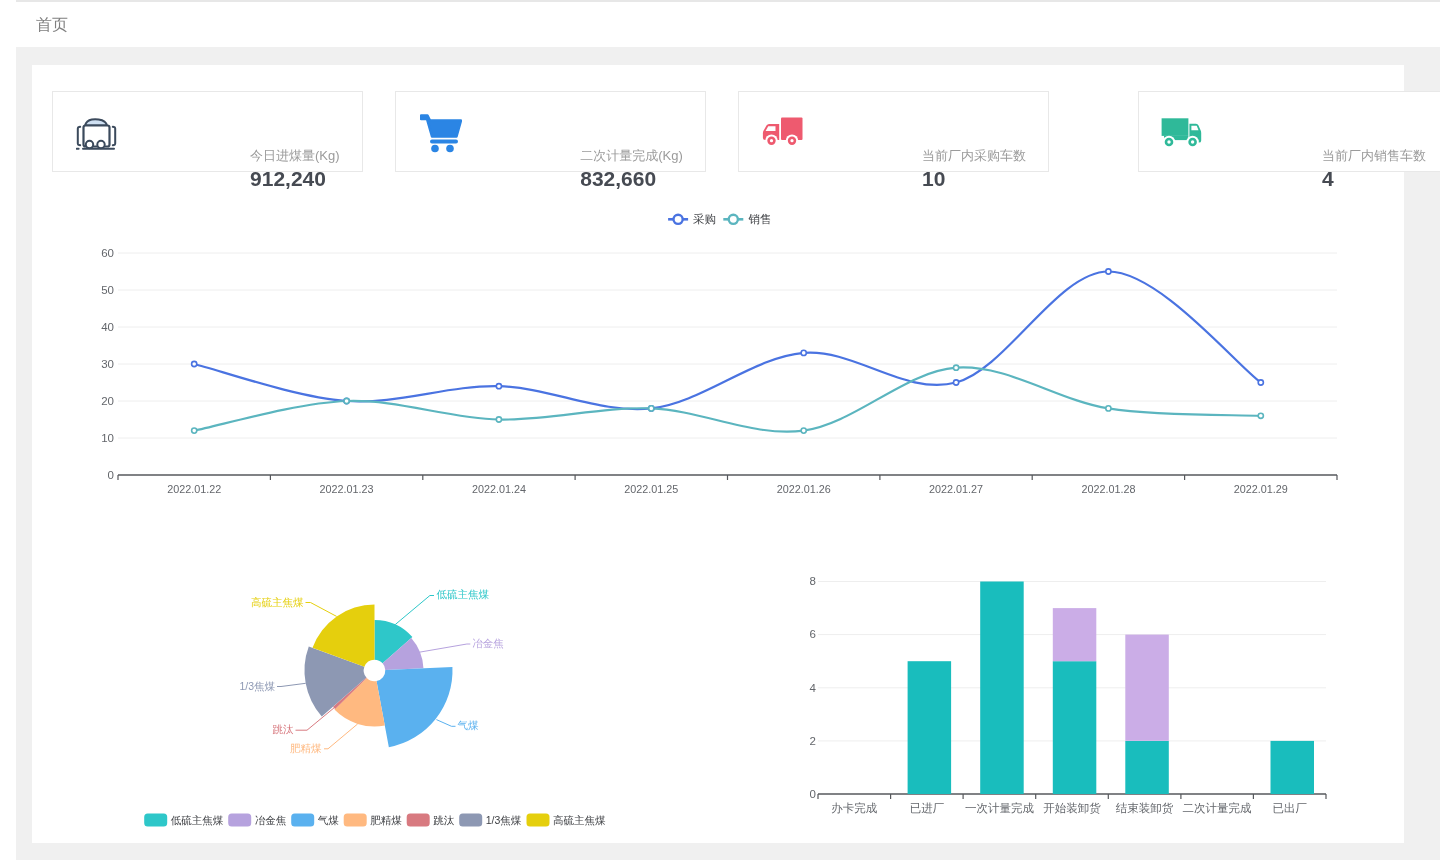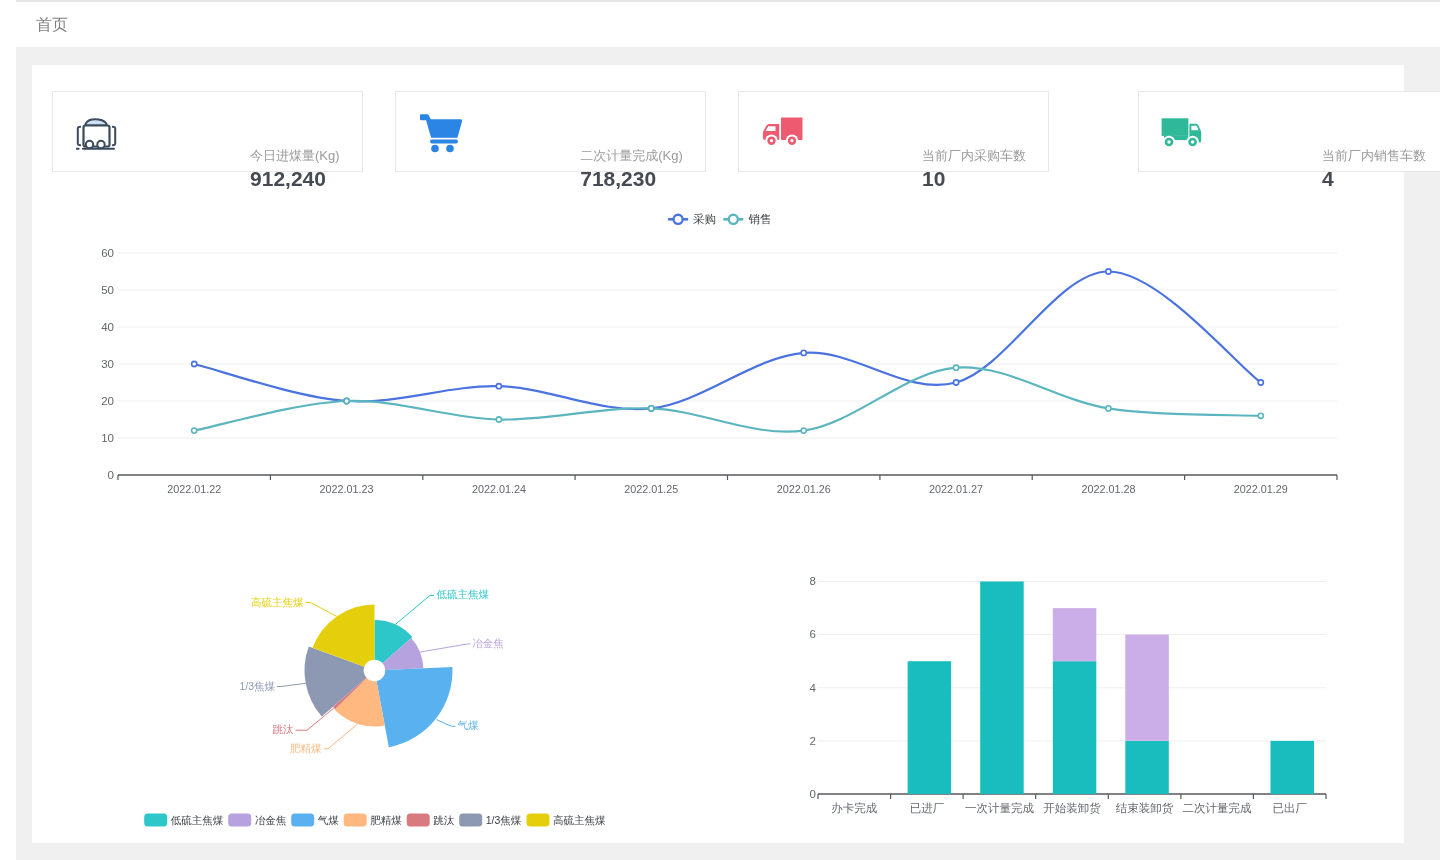--- a/index.html
+++ b/index.html
@@ -37,21 +37,21 @@
 </div>
 <div class="card" style="left:394.8px">
   <div class="cicon" style="left:23.9px;top:21.5px"><svg width="42" height="40" viewBox="0 0 42 40">
 <path d="M1 2.5 h6.5 l2.5 5 H41 l-4.5 16 H12 L7 6 H1 Z" fill="#2b85e4" stroke="#2b85e4" stroke-width="2.5" stroke-linejoin="round"></path>
 <path d="M12 28.5 h24" stroke="#2b85e4" stroke-width="4" stroke-linecap="round"></path>
 <circle cx="15" cy="35.5" r="3.8" fill="#2b85e4"></circle>
 <circle cx="30" cy="35.5" r="3.8" fill="#2b85e4"></circle>
 </svg></div>
   <div class="ctxt">
       <div class="clabel">二次计量完成(Kg)</div>
-      <div class="cvalue">718,230</div>
+      <div class="cvalue">832,660</div>
     </div>
 </div>
 <div class="card" style="left:738.0px">
   <div class="cicon" style="left:23.0px;top:20.5px"><svg width="41" height="34" viewBox="0 0 41 34">
 <rect x="19" y="5.5" width="21.5" height="22.5" rx="1" fill="#ee5a6f"></rect>
 <path d="M17.2,12 L7,12 Q5.4,12 4.5,13.5 L1.4,19 Q0.9,20 0.9,21.3 L0.9,25.5 Q0.9,28 3.4,28 L17.2,28 Z" fill="#ee5a6f"></path>
 <circle cx="9.5" cy="28.7" r="6.3" fill="#fff"></circle>
 <circle cx="30" cy="28.7" r="6.3" fill="#fff"></circle>
 <circle cx="9.5" cy="28.7" r="4.2" fill="#ee5a6f"></circle>
 <circle cx="30" cy="28.7" r="4.2" fill="#ee5a6f"></circle>

